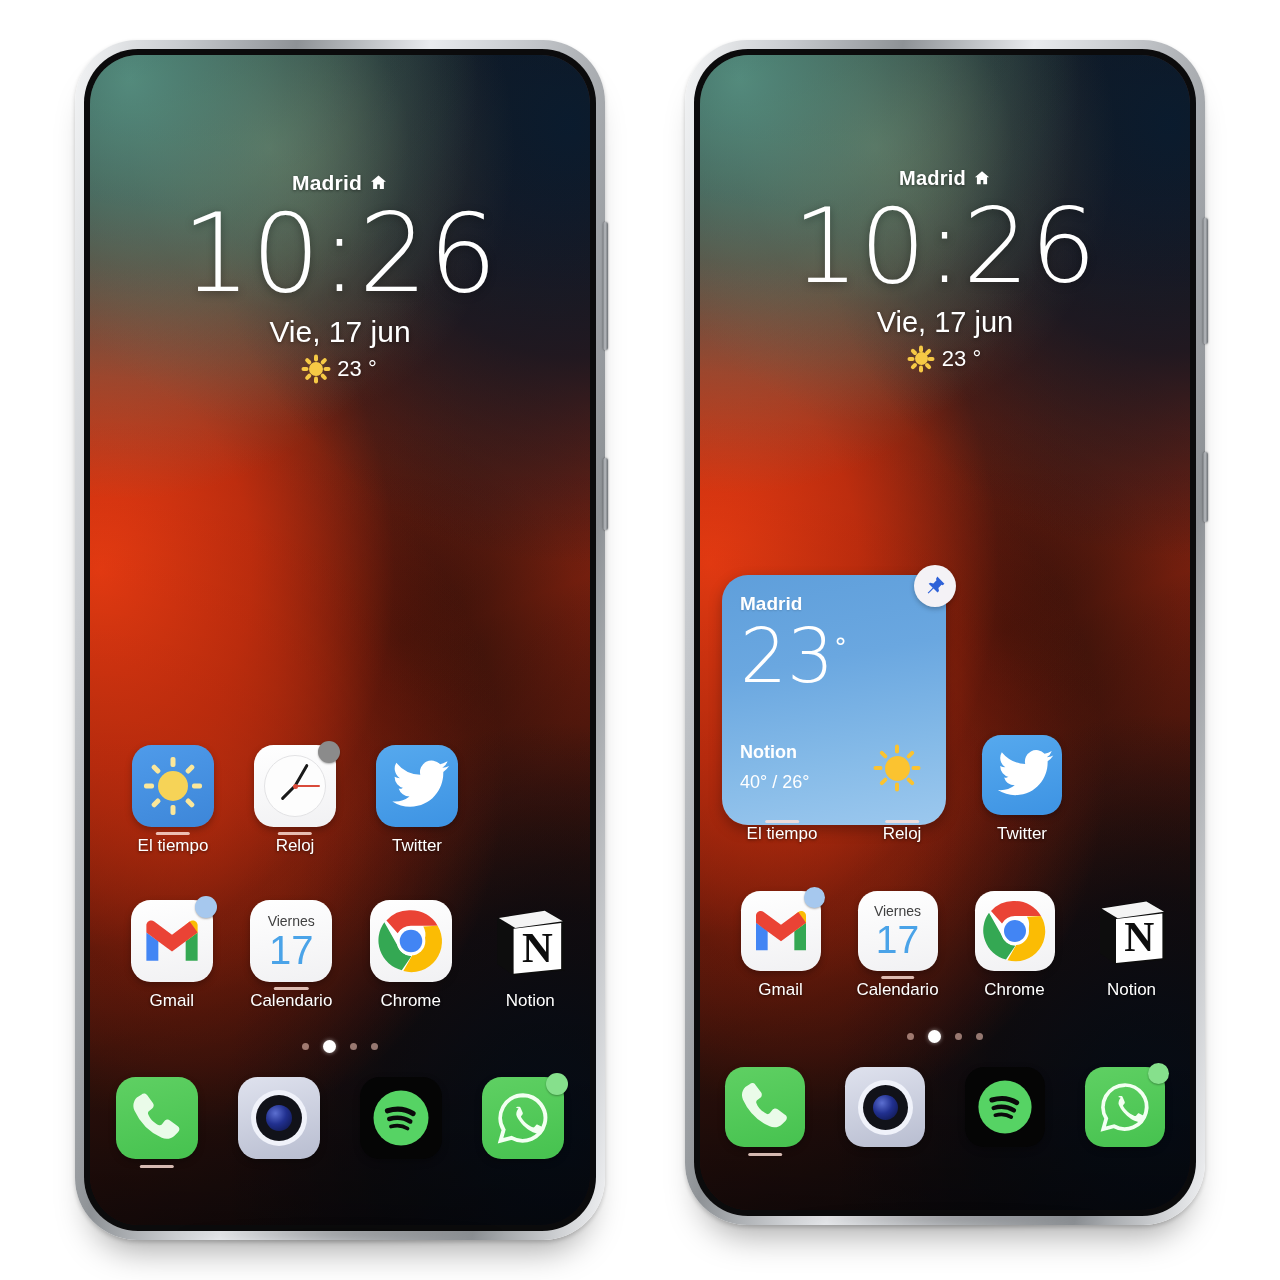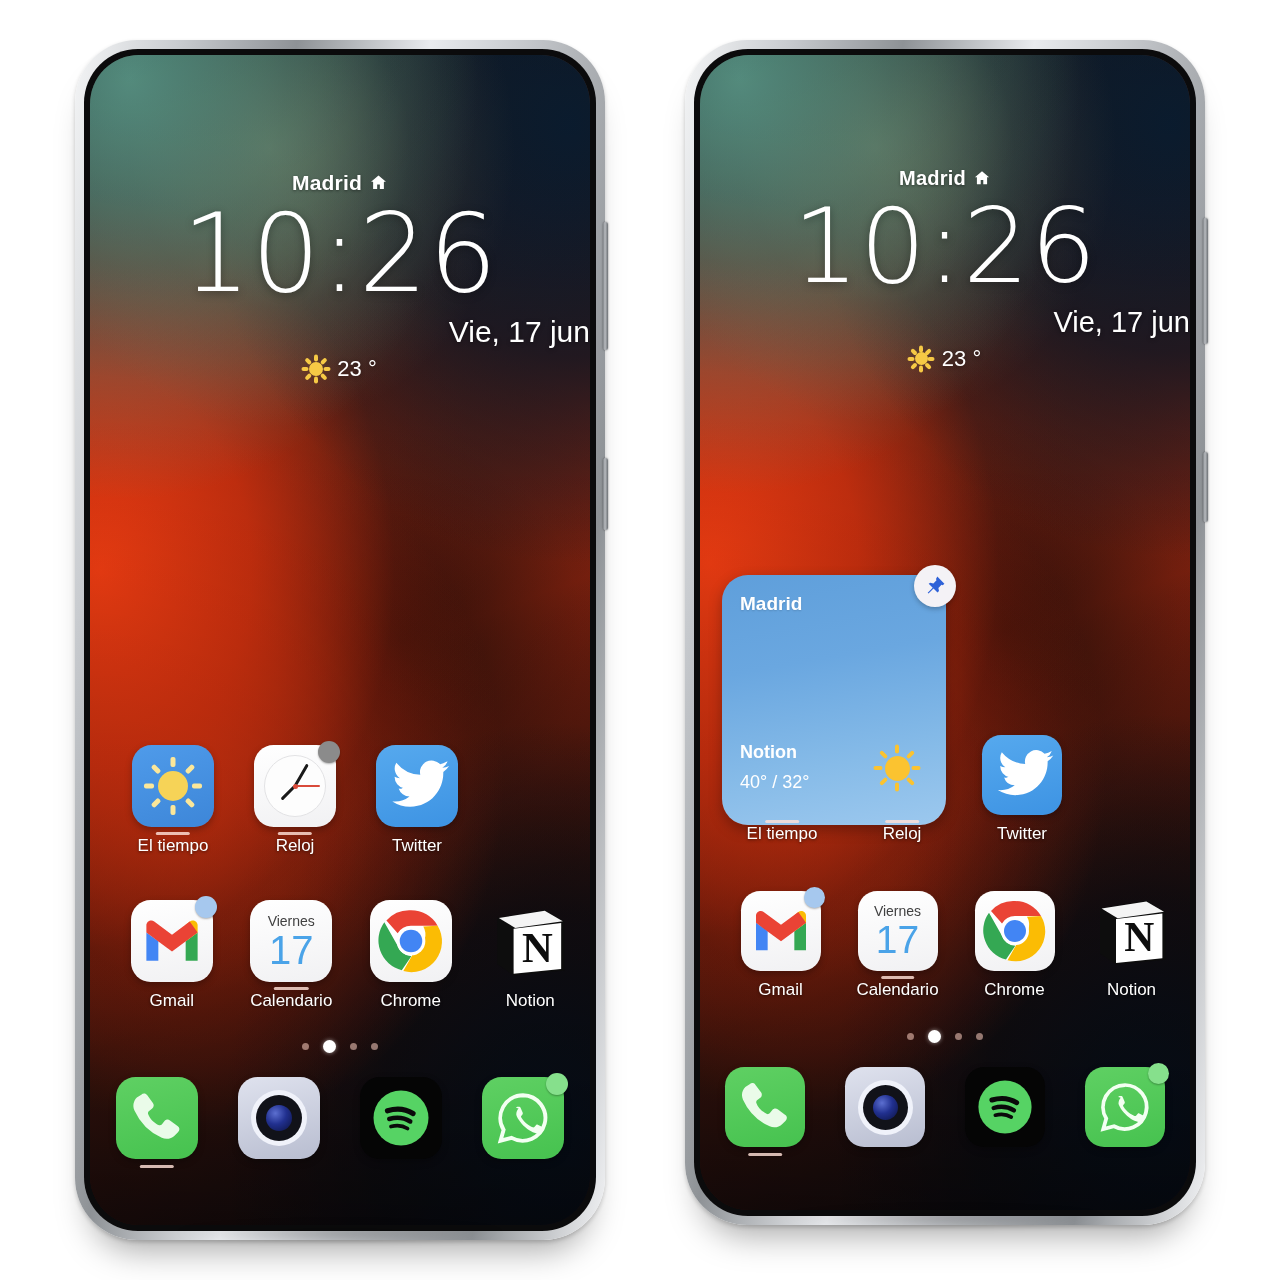--- a/index.html
+++ b/index.html
@@ -85,21 +85,20 @@
   .clock-big {
     font-family: "DejaVu Sans", sans-serif;
     font-weight: 300;
     letter-spacing: 1px;
     line-height: .98;
     text-shadow: 0 2px 8px rgba(0,0,0,.35);
   }
   .date-line {
     font-size: 30px; font-weight: 400; margin-top: 8px;
     text-shadow: 0 1px 4px rgba(0,0,0,.4);
-    text-align: right;
   }
   .temp-line {
     display: flex; align-items: center; justify-content: center; gap: 8px;
     font-size: 22px; font-weight: 500; margin-top: 7px;
     text-shadow: 0 1px 4px rgba(0,0,0,.4);
   }
 
   
   .sun { position: relative; display:inline-block; }
   .sun .core { display:block; border-radius:50%; background:#f6c945; }
@@ -441,22 +440,25 @@
               <span class="ray" style="width:4px;height:7px;transform:translate(-50%,-50%) rotate(225deg) translateY(-10px);"></span>
               <span class="ray" style="width:4px;height:7px;transform:translate(-50%,-50%) rotate(270deg) translateY(-10px);"></span>
               <span class="ray" style="width:4px;height:7px;transform:translate(-50%,-50%) rotate(315deg) translateY(-10px);"></span>
             </span>
             <span>23 °</span>
           </div>
         </div>
 
         <div class="wx-widget" style="left:22px;top:520px;width:224px;height:250px;">
           <div class="wx-city" style="left:18px;top:18px;">Madrid</div>
+          <div class="wx-temp" style="left:18px;top:48px;font-size:74px;">
+            <span>23</span><span class="wx-deg-sup">°</span>
+          </div>
           <div class="wx-cond" style="left:18px;bottom:62px;">Notion</div>
-          <div class="wx-range" style="left:18px;bottom:32px;">40° / 32°</div>
+          <div class="wx-range" style="left:18px;bottom:32px;">40° / 26°</div>
           <span class="sun" style="position:absolute;right:26px;bottom:34px;width:46px;height:46px;">
             <span class="core" style="width:25px;height:25px;margin:10.5px;background:#fbc330;"></span>
             <span class="ray" style="width:4px;height:9px;background:#fbc330;transform:translate(-50%,-50%) rotate(0deg) translateY(-19px);"></span>
             <span class="ray" style="width:4px;height:9px;background:#fbc330;transform:translate(-50%,-50%) rotate(45deg) translateY(-19px);"></span>
             <span class="ray" style="width:4px;height:9px;background:#fbc330;transform:translate(-50%,-50%) rotate(90deg) translateY(-19px);"></span>
             <span class="ray" style="width:4px;height:9px;background:#fbc330;transform:translate(-50%,-50%) rotate(135deg) translateY(-19px);"></span>
             <span class="ray" style="width:4px;height:9px;background:#fbc330;transform:translate(-50%,-50%) rotate(180deg) translateY(-19px);"></span>
             <span class="ray" style="width:4px;height:9px;background:#fbc330;transform:translate(-50%,-50%) rotate(225deg) translateY(-19px);"></span>
             <span class="ray" style="width:4px;height:9px;background:#fbc330;transform:translate(-50%,-50%) rotate(270deg) translateY(-19px);"></span>
             <span class="ray" style="width:4px;height:9px;background:#fbc330;transform:translate(-50%,-50%) rotate(315deg) translateY(-19px);"></span>

